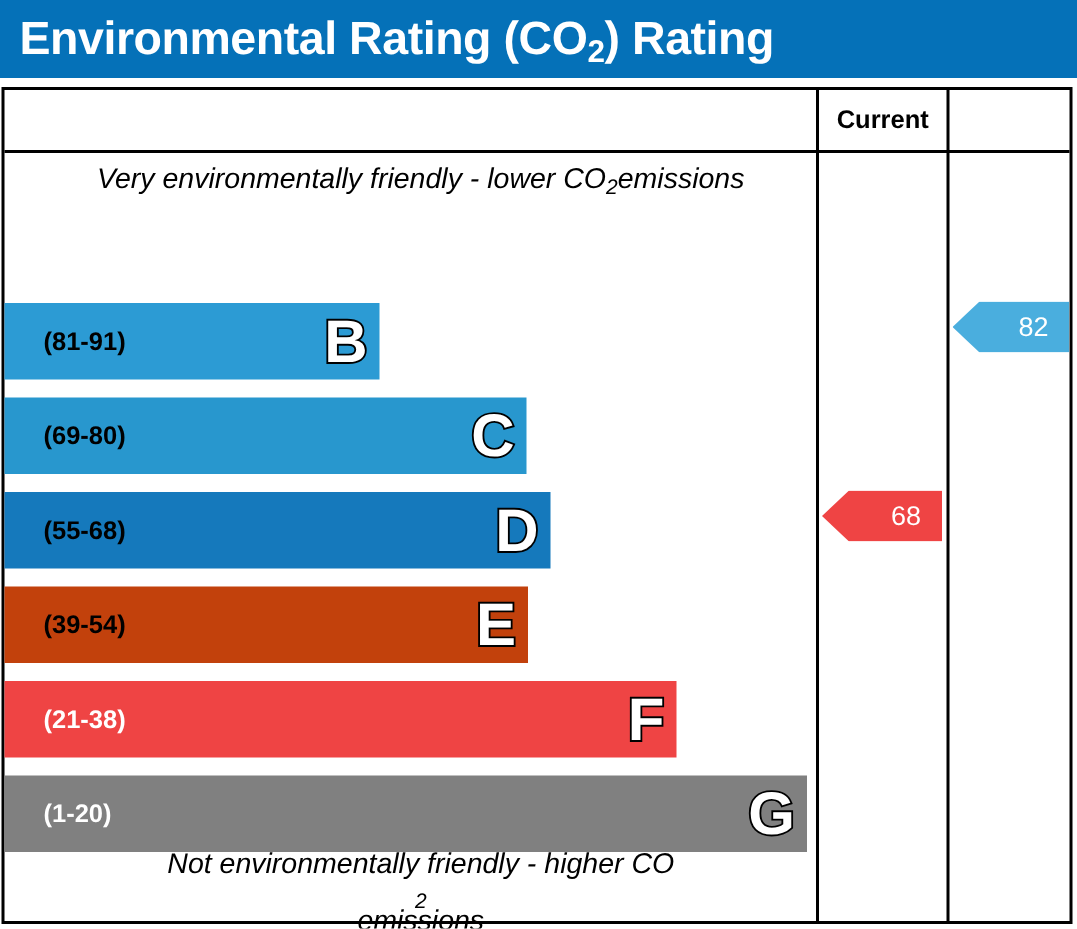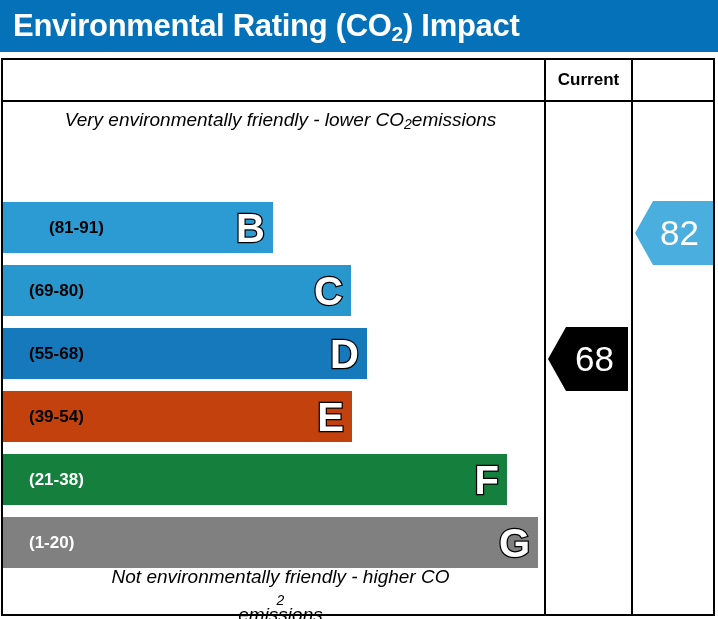--- a/index.html
+++ b/index.html
@@ -150,88 +150,88 @@
     line-height: 1;
     color: #ffffff;
     -webkit-text-stroke: 2.5px #000000;
     paint-order: stroke fill;
     font-family: "Liberation Sans", sans-serif;
   }
 
   
   .marker {
     position: absolute;
-    height: 64px;
+    height: 34px;
     display: flex;
     align-items: center;
     justify-content: flex-end;
     clip-path: polygon(18px 0, 100% 0, 100% 100%, 18px 100%, 0 50%);
     color: #ffffff;
-    font-size: 35px;
+    font-size: 18px;
     padding-right: 14px;
     box-sizing: border-box;
   }
 </style>
 </head>
 <body>
 
 <div id="epc">
 
   <div class="title-bar">
     <div class="title-text">
-      <span>Environmental Rating (CO</span><sub>2</sub><span>) Impact</span>
+      <span>Environmental Rating (CO</span><sub>2</sub><span>) Rating</span>
     </div>
   </div>
 
   <div class="table-frame">
 
     <div class="hline-head"></div>
     <div class="vline v1"></div>
     <div class="vline v2"></div>
 
     <div class="col-head current">Current</div>
 
     <div class="caption top">
       <span>Very environmentally friendly - lower CO</span>
         <sub>2</sub>
         <span> emissions</span>
     </div>
 
     <div class="bands" id="bands">
-        <div class="band" style="top: 63px; width: 250px; background: rgb(44, 155, 212); padding-left: 20px;">
+        <div class="band" style="top: 63px; width: 250px; background: rgb(44, 155, 212);">
           <span class="band-range" style="color: rgb(0, 0, 0);">(81-91)</span>
           <span class="band-letter">B</span>
         </div>
         <div class="band" style="top: 126px; width: 348px; background: rgb(40, 151, 206);">
           <span class="band-range" style="color: rgb(0, 0, 0);">(69-80)</span>
           <span class="band-letter">C</span>
         </div>
         <div class="band" style="top: 189px; width: 364px; background: rgb(21, 121, 188);">
           <span class="band-range" style="color: rgb(0, 0, 0);">(55-68)</span>
           <span class="band-letter">D</span>
         </div>
         <div class="band" style="top: 252px; width: 349px; background: #c2410c;">
           <span class="band-range" style="color: rgb(0, 0, 0);">(39-54)</span>
           <span class="band-letter">E</span>
         </div>
-        <div class="band" style="top: 315px; width: 504px; background: #15803d; align-items: center;">
+        <div class="band" style="top: 315px; width: 448px; background: #ef4444; align-items: center;">
           <span class="band-range" style="color: rgb(255, 255, 255);">(21-38)</span>
           <span class="band-letter">F</span>
         </div>
         <div class="band" style="top: 378px; width: 535px; background: rgb(128, 128, 128);">
           <span class="band-range" style="color: rgb(255, 255, 255);">(1-20)</span>
           <span class="band-letter">G</span>
         </div>
       </div>
 
     <div class="caption bottom">
       <span>Not environmentally friendly - higher CO</span>
         <sub>2</sub>
         <span> emissions</span>
     </div>
 
     <div id="markers">
-        <div class="marker" style="left: 545px; width: 80px; top: 267px; background: #000000;">68</div>
+        <div class="marker" style="left: 545px; width: 80px; top: 267px; background: #ef4444;">68</div>
         <div class="marker" style="left: 632px; width: 78px; top: 141px; background: rgb(74, 174, 222);">82</div>
       </div>
 
   </div>
 </div>
 
 </body></html>

